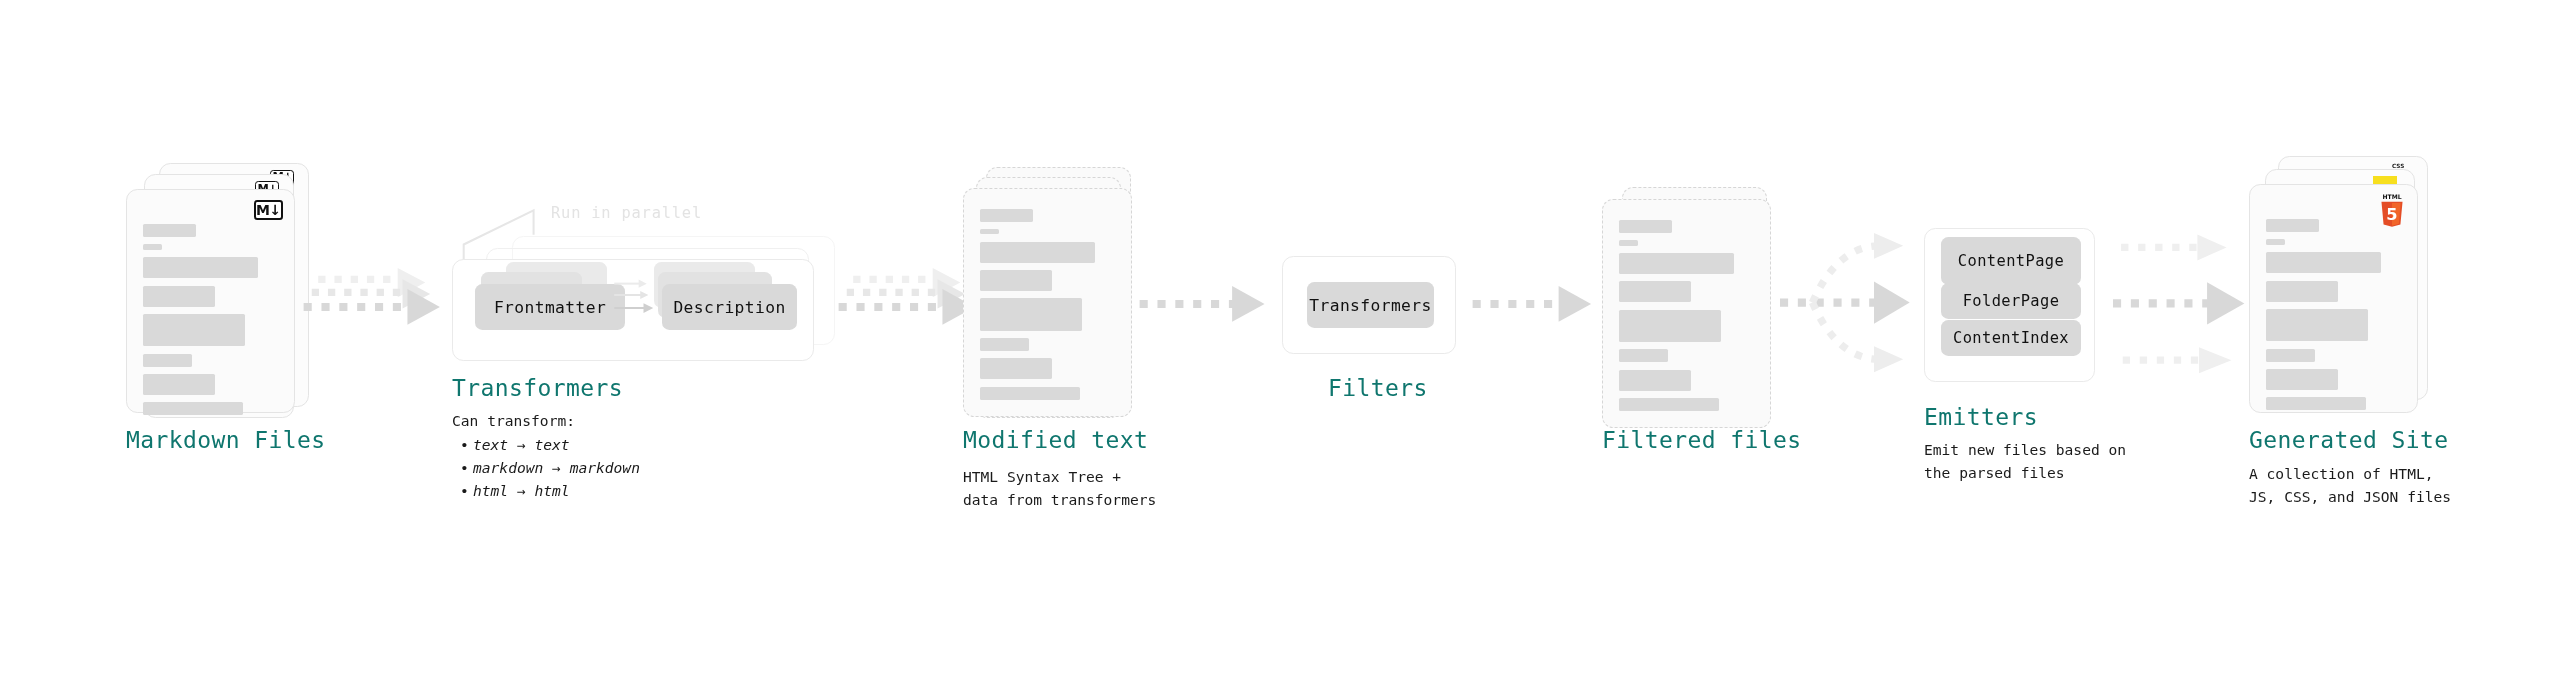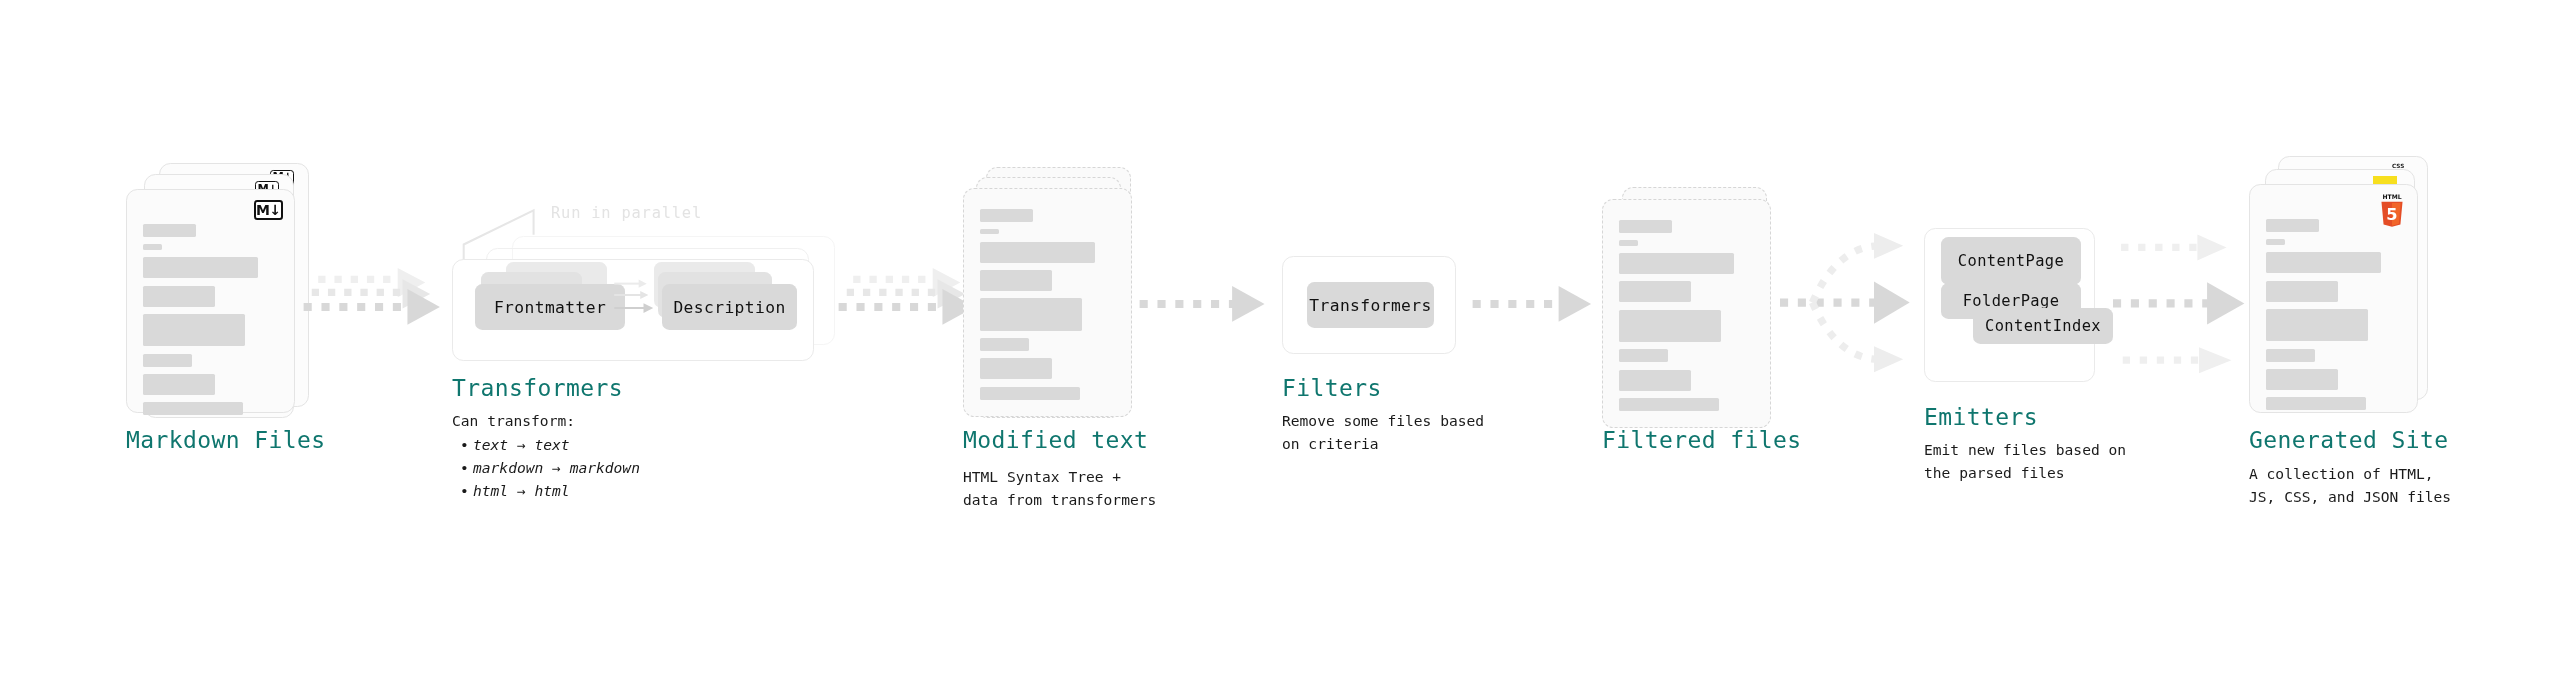--- a/index.html
+++ b/index.html
@@ -236,23 +236,21 @@
 
   <svg class="abs" style="left:1138px;top:286px;" width="142" height="57" viewBox="0 0 175 70">
     <g stroke="#d8d8d8" stroke-width="10" stroke-dasharray="10 12">
       <line x1="2" y1="22" x2="118" y2="22"></line>
     </g>
     <polygon points="116,0 156,22 116,44" fill="#d8d8d8"></polygon>
   </svg>
 
   <div class="groupbox" style="left:1282px;top:256px;width:174px;height:98px;border-color:#eaeaea;"></div>
   <div class="chip" style="left:1307px;top:282px;width:127px;height:46px;">Transformers</div>
-  <div class="title" style="left:1282px;top:375px;">Filters</div>
-  <div class="desc" style="left:1282px;top:410px;">Remove some files based
-on criteria</div>
+  <div class="title" style="left:1328px;top:375px;">Filters</div>
 
   <svg class="abs" style="left:1471px;top:286px;" width="142" height="57" viewBox="0 0 175 70">
     <g stroke="#d8d8d8" stroke-width="10" stroke-dasharray="10 12">
       <line x1="2" y1="22" x2="110" y2="22"></line>
     </g>
     <polygon points="108,0 148,22 108,44" fill="#d8d8d8"></polygon>
   </svg>
 
   <div class="filestack" style="left:1602px;top:187px;width:187px;height:252px;">
     <div class="card dashed" style="left:19.5px;top:0px;width:145px;height:232px;"></div>
@@ -281,21 +279,21 @@
     <path d="M40 92 Q 70 24 120 22" stroke="#ededed" stroke-width="9" stroke-dasharray="9 12" fill="none"></path>
     <polygon points="116,6 152,22 116,38" fill="#ededed"></polygon>
 
     <path d="M40 92 Q 70 160 120 162" stroke="#ededed" stroke-width="9" stroke-dasharray="9 12" fill="none"></path>
     <polygon points="116,146 152,162 116,178" fill="#ededed"></polygon>
   </svg>
 
   <div class="groupbox" style="left:1924px;top:228px;width:171px;height:154px;border-color:#eaeaea;"></div>
   <div class="chip" style="left:1941px;top:237px;width:140px;height:48px;font-size:15.4px;">ContentPage</div>
   <div class="chip" style="left:1941px;top:283px;width:140px;height:36px;font-size:15.4px;">FolderPage</div>
-  <div class="chip" style="left:1941px;top:308px;width:140px;height:36px;font-size:15.4px;margin-left:32px;">ContentIndex</div>
+  <div class="chip" style="left:1941px;top:320px;width:140px;height:36px;font-size:15.4px;">ContentIndex</div>
   <div class="title" style="left:1924px;top:404px;">Emitters</div>
   <div class="desc" style="left:1924px;top:439px;">Emit new files based on
 the parsed files</div>
 
   <svg class="abs" style="left:2113px;top:232px;" width="146" height="146" viewBox="0 0 180 180">
 
     <g stroke="#efefef" stroke-width="9" stroke-dasharray="9 12">
       <line x1="10" y1="19" x2="108" y2="19"></line>
     </g>
     <polygon points="104,3 140,19 104,35" fill="#efefef"></polygon>

